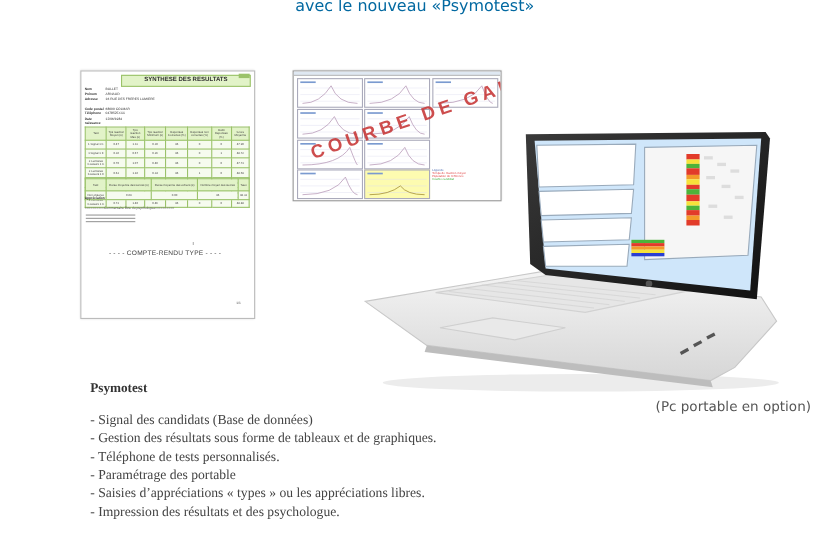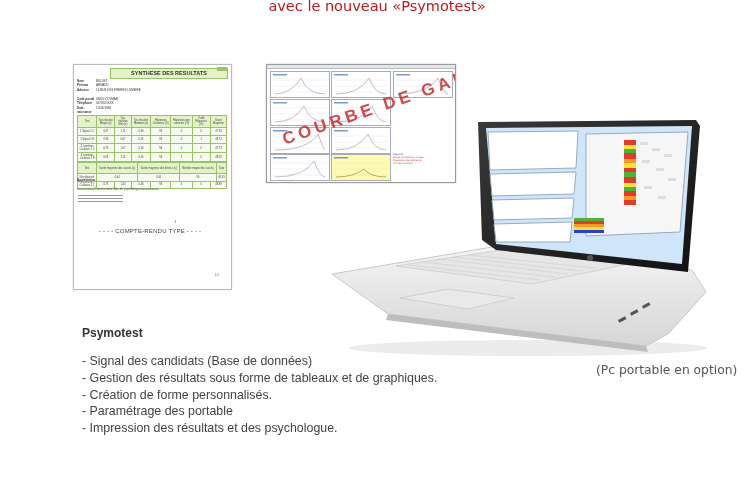--- a/index.html
+++ b/index.html
@@ -1,17 +1,17 @@
 <!DOCTYPE html>
 <html><head>
 <meta charset="utf-8">
 <style>
   html,body{margin:0;padding:0;background:#fff;}
   body{width:746px;height:491px;position:relative;overflow:hidden;font-family:"DejaVu Sans","Liberation Sans",sans-serif;color:#555;}
-  .header{position:absolute;left:0;top:0;width:746px;text-align:center;font-size:14.5px;color:#b91c1c;padding-left:8px;box-sizing:border-box;}
+  .header{position:absolute;left:0;top:0;width:746px;text-align:center;font-size:14.5px;color:#0369a1;padding-left:8px;box-sizing:border-box;}
   .header span{position:relative;top:-2px;}
 
   
   .report{position:absolute;left:73px;top:64px;width:157px;height:224px;border:1px solid #bbb;background:#fff;box-shadow:0 0 2px #ddd;font-family:"Liberation Sans",sans-serif;}
   .rep-title{position:absolute;left:36px;top:3px;width:116px;height:9px;background:#e2f3c8;border:1px solid #9bc26a;font-size:5.5px;font-weight:bold;text-align:center;line-height:9px;color:#333;}
   .rep-badge{position:absolute;right:4px;top:2px;width:10px;height:4px;background:#9bc26a;}
   .rep-info{position:absolute;left:3px;font-size:3px;color:#333;line-height:4.3px;}
   .rep-info div{display:flex;}
   .rep-info b{display:inline-block;width:19px;}
   .rep-table{position:absolute;left:3px;top:50px;width:150px;border-collapse:collapse;font-size:2.6px;color:#444;}
@@ -34,21 +34,21 @@
   .g-panel{position:absolute;border:1px solid #aab;background:#fff;width:58px;height:25px;}
   .g-panel.yellow{background:#fdfbb0;}
   .g-panel svg{position:absolute;left:0;top:0;}
   .g-legend{position:absolute;left:126px;top:88px;width:58px;height:24px;font-size:2.4px;line-height:3px;color:#3a5ca8;}
   .stamp{position:absolute;left:10px;top:28px;transform:rotate(-19deg);font-family:"Liberation Sans",sans-serif;font-weight:bold;color:#c83a3a;font-size:17px;letter-spacing:4px;white-space:nowrap;opacity:0.9;}
 
   
   .laptop{position:absolute;left:328px;top:108px;width:390px;height:250px;}
 
   
-  .desc{position:absolute;left:82px;top:326px;font-family:Liberation Sans, sans-serif;}
+  .desc{position:absolute;left:82px;top:345px;font-family:Liberation Serif, serif;}
   .desc-title{font-size:12px;font-weight:bold;color:#333;margin-bottom:13px;}
   .desc-list{font-size:12.4px;color:#444;line-height:16.8px;white-space:nowrap;}
   .desc-list div{margin:0;}
   .option{position:absolute;left:596px;top:363px;font-size:12.3px;color:#555;white-space:nowrap;}
 </style>
 </head>
 <body>
 
 <div class="header"><span>avec le nouveau «Psymotest»</span></div>
 
@@ -400,19 +400,20 @@
 
     <circle cx="262" cy="150" r="3" fill="#555"></circle>
   </svg>
 </div>
 
 <div class="desc">
   <div class="desc-title">Psymotest</div>
   <div class="desc-list">
     <div>- Signal des candidats (Base de données)</div>
     <div>- Gestion des résultats sous forme de tableaux et de graphiques.</div>
-    <div>- Création de forme personnalisés.</div>
+    <div>- Téléphone de tests personnalisés.</div>
     <div>- Paramétrage des portable</div>
+    <div>- Saisies d’appréciations « types » ou les appréciations  libres.</div>
     <div>- Impression des résultats et des psychologue.</div>
   </div>
 </div>
 
 <div class="option">(Pc portable en option)</div>
 
 </body></html>

